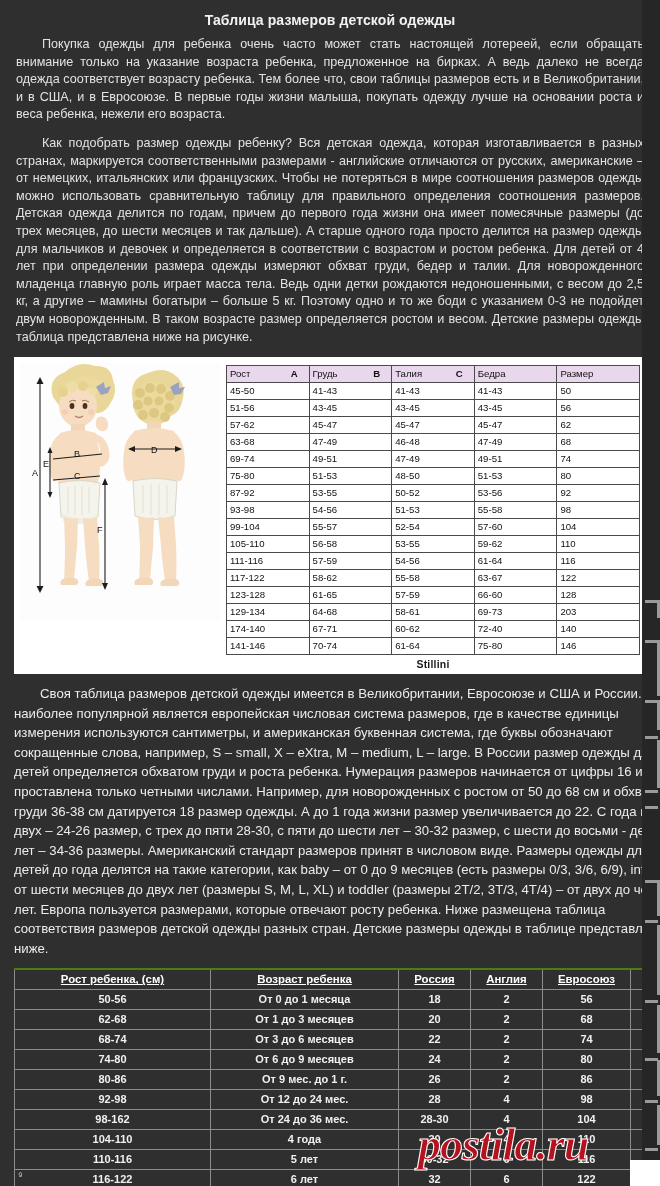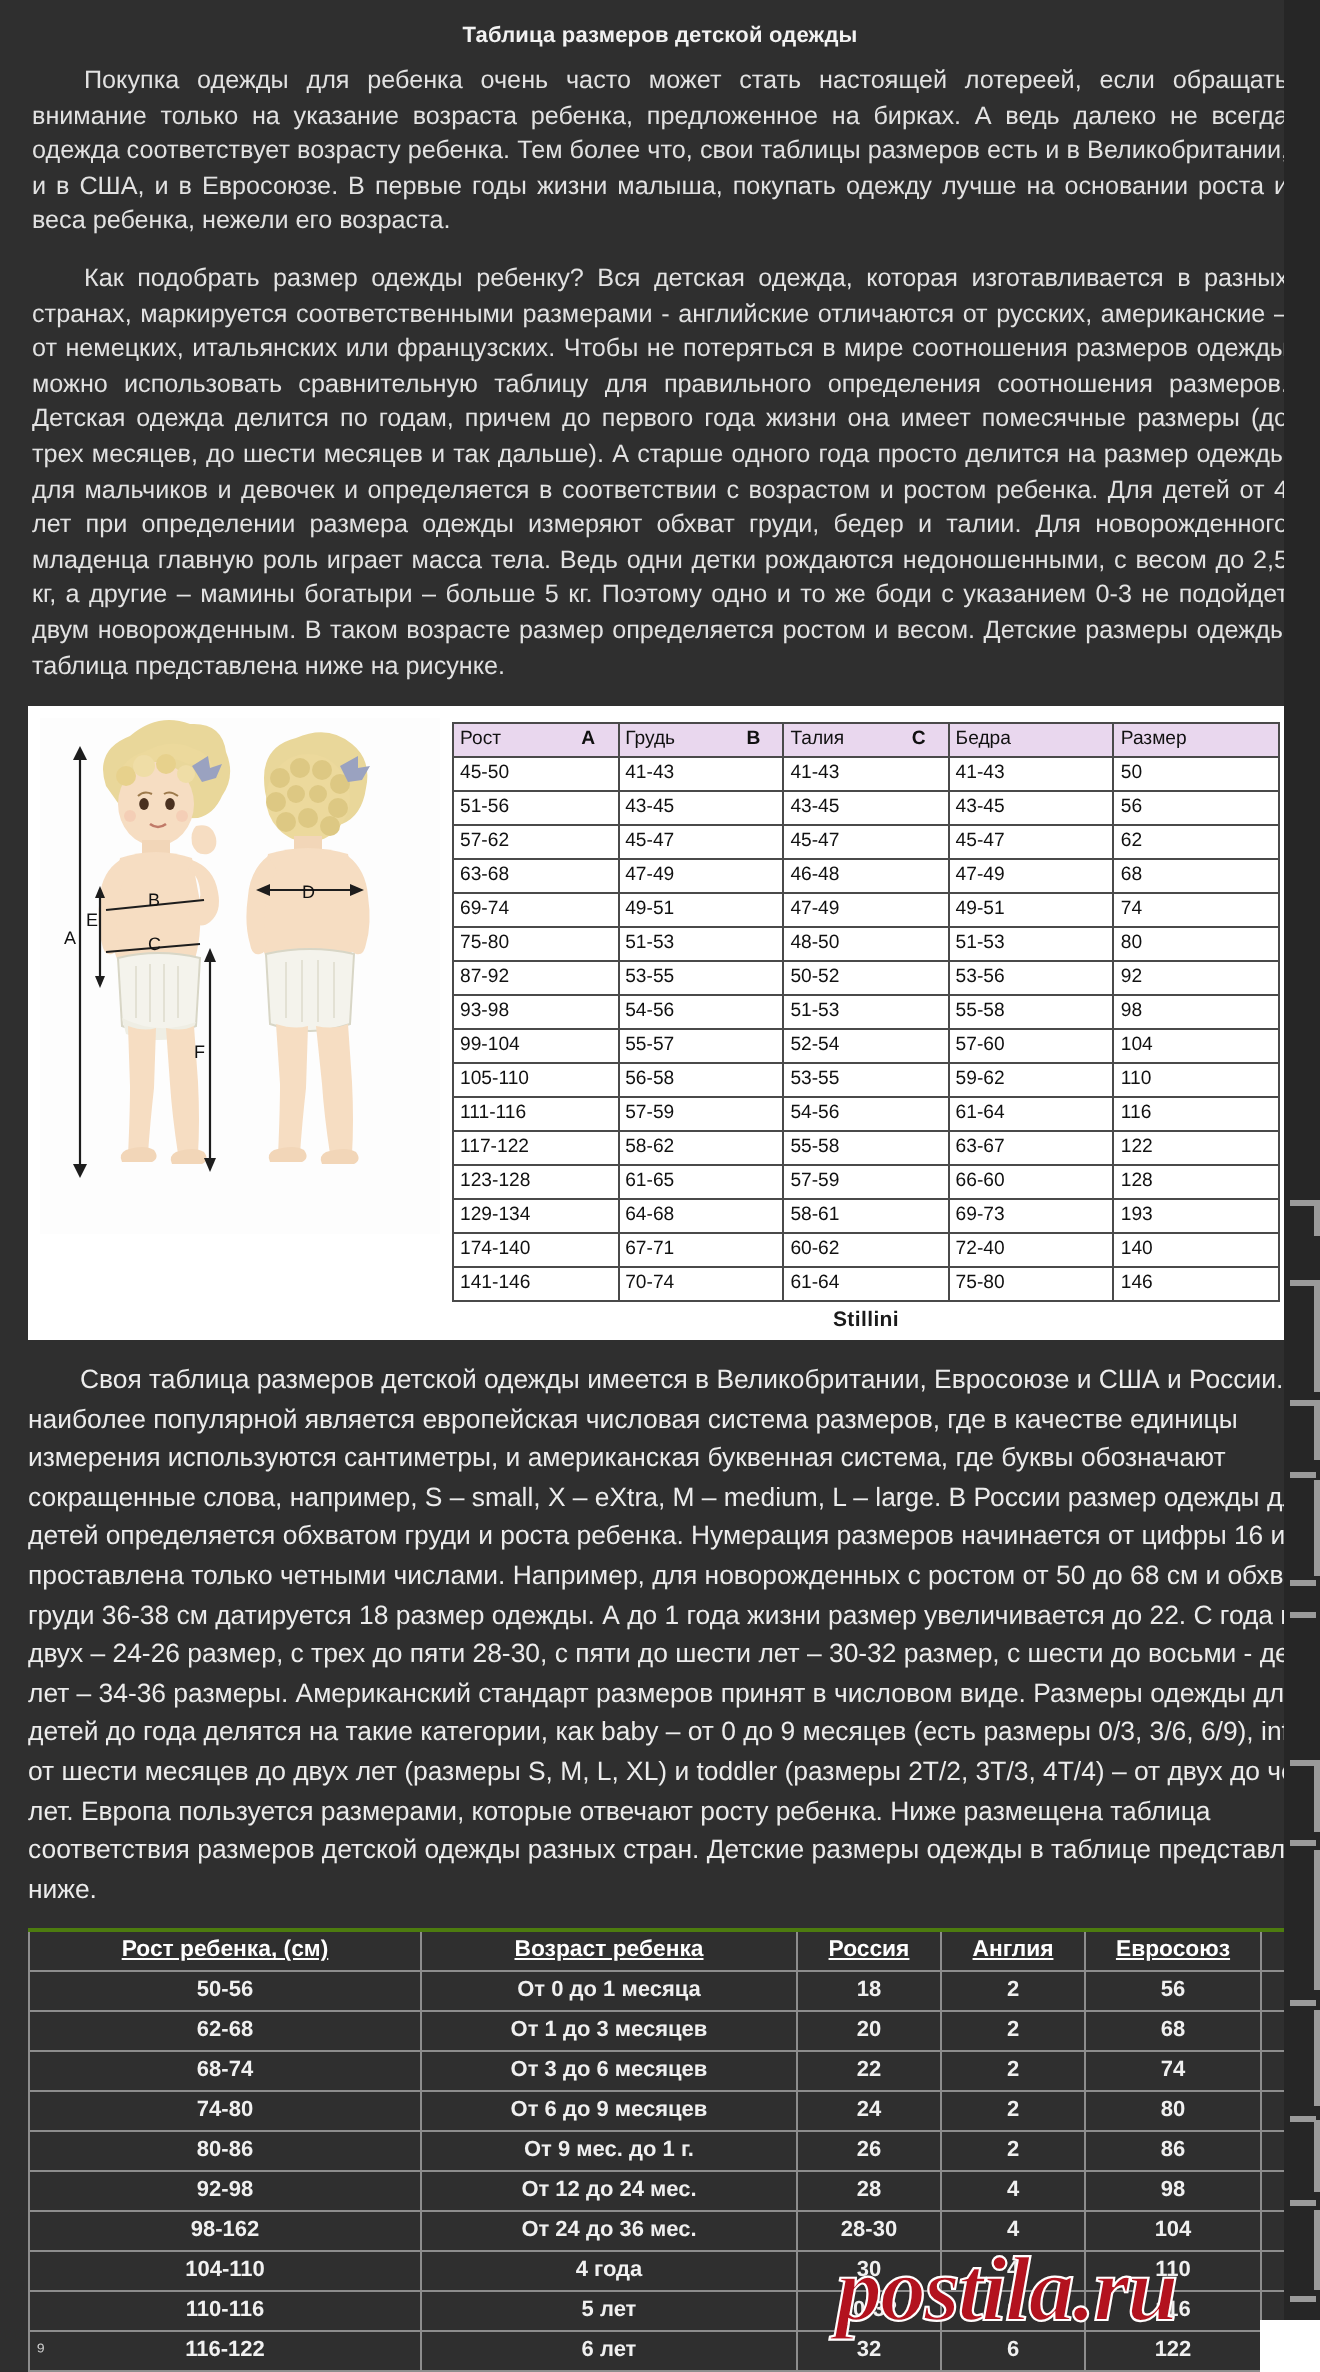--- a/index.html
+++ b/index.html
@@ -14,21 +14,21 @@
   .page{
     position:relative;
     width:660px;height:1186px;
     box-sizing:border-box;
     padding:0 14px;
     background:#2f2f2f;
   }
   
   .title{
     text-align:center;
-    font-size:11px;
+    font-size:14px;
     font-weight:bold;
     color:#f2f2f2;
     padding-top:12px;
     padding-bottom:8px;
     letter-spacing:.1px;
   }
   
   .para{
     font-size:12.6px;
     line-height:17.6px;
@@ -436,21 +436,21 @@
               <td>61-65</td>
               <td>57-59</td>
               <td>66-60</td>
               <td>128</td>
             </tr>
             <tr>
               <td>129-134</td>
               <td>64-68</td>
               <td>58-61</td>
               <td>69-73</td>
-              <td>193</td>
+              <td>203</td>
             </tr>
             <tr>
               <td>174-140</td>
               <td>67-71</td>
               <td>60-62</td>
               <td>72-40</td>
               <td>140</td>
             </tr>
             <tr>
               <td>141-146</td>

